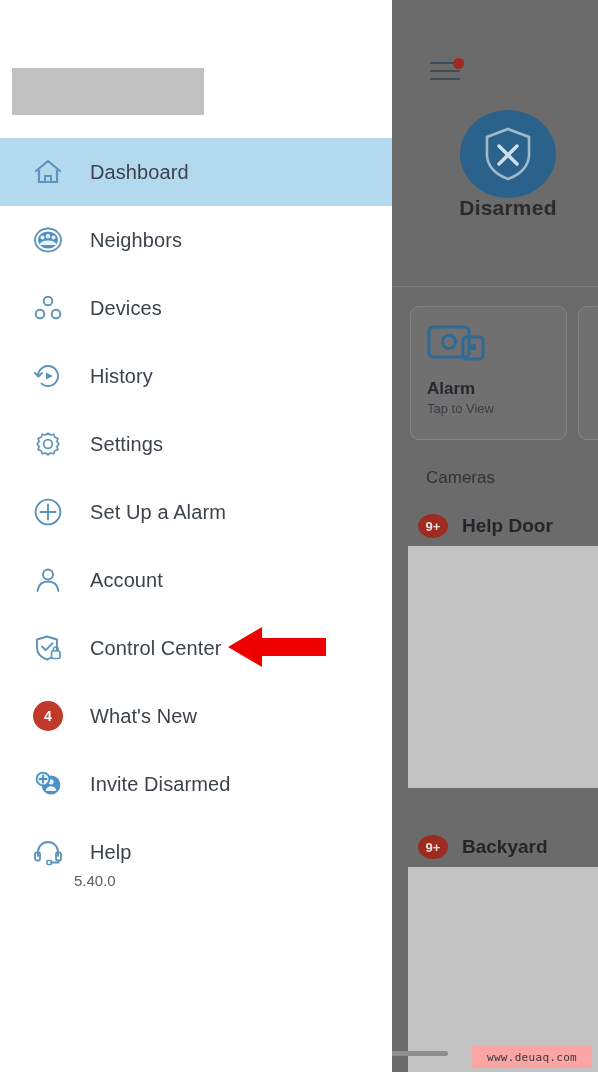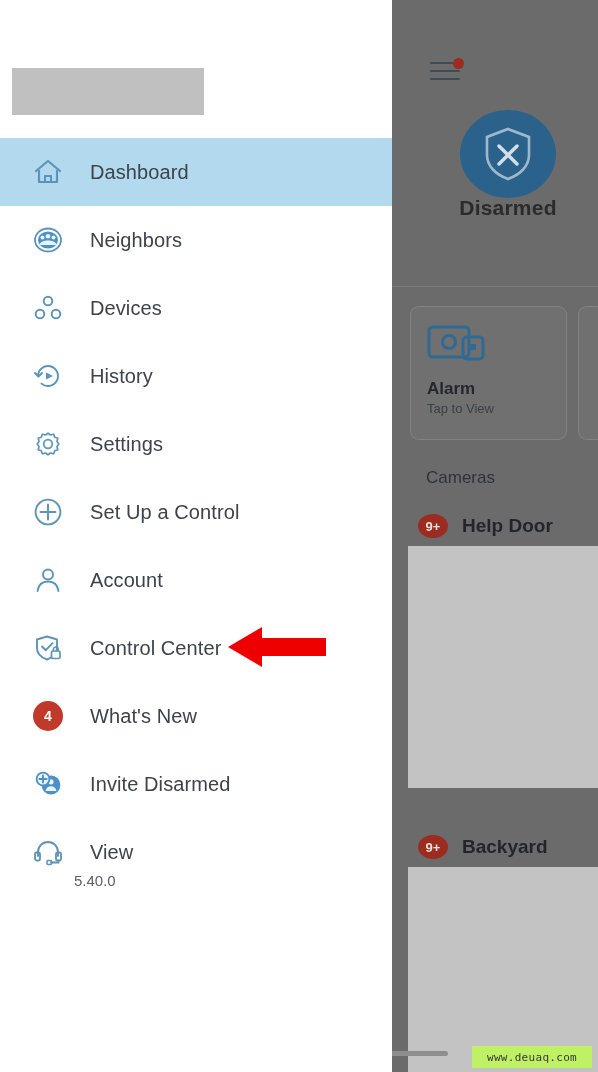--- a/index.html
+++ b/index.html
@@ -153,21 +153,21 @@
     left: 186px; bottom: 16px;
     width: 262px; height: 5px;
     border-radius: 3px;
     background: #8e8e8e;
   }
 
   .watermark {
     position: absolute;
     right: 6px; bottom: 4px;
     width: 120px; height: 22px;
-    background: #bef264;
+    background: #fca5a5;
     color: #3a3a3a;
     font-family: "DejaVu Sans Mono", monospace;
     font-size: 11px;
     display: flex;
     align-items: center;
     justify-content: center;
     letter-spacing: .3px;
   }
 
   
@@ -361,21 +361,21 @@
       </div>
 
       <div class="nav-item">
         <span class="nav-icon">
           <svg width="30" height="30" viewBox="0 0 30 30">
             <circle cx="15" cy="15" r="12.4" fill="none" stroke="#5c93b8" stroke-width="1.9"></circle>
             <line x1="15" y1="7.5" x2="15" y2="22.5" stroke="#5c93b8" stroke-width="1.9" stroke-linecap="round"></line>
             <line x1="7.5" y1="15" x2="22.5" y2="15" stroke="#5c93b8" stroke-width="1.9" stroke-linecap="round"></line>
           </svg>
         </span>
-        <span class="nav-label">Set Up a Control</span>
+        <span class="nav-label">Set Up a Alarm</span>
       </div>
 
       <div class="nav-item">
         <span class="nav-icon">
           <svg width="30" height="30" viewBox="0 0 30 30">
             <circle cx="15" cy="9.5" r="5" fill="none" stroke="#5c93b8" stroke-width="1.9"></circle>
             <path d="M4.5 26 C5.5 19 10 16.5 15 16.5 C20 16.5 24.5 19 25.5 26" fill="none" stroke="#5c93b8" stroke-width="1.9" stroke-linecap="round"></path>
           </svg>
         </span>
         <span class="nav-label">Account</span>
@@ -417,21 +417,21 @@
       <div class="nav-item">
         <span class="nav-icon">
           <svg width="30" height="28" viewBox="0 0 30 28">
             <path d="M5 18 V14 A10 10 0 0 1 25 14 V18" fill="none" stroke="#5c93b8" stroke-width="1.9" stroke-linecap="round"></path>
             <rect x="2" y="14.5" width="5" height="8" rx="1.8" fill="none" stroke="#5c93b8" stroke-width="1.8"></rect>
             <rect x="23" y="14.5" width="5" height="8" rx="1.8" fill="none" stroke="#5c93b8" stroke-width="1.8"></rect>
             <path d="M25.5 22.5 V24.5 H18" fill="none" stroke="#5c93b8" stroke-width="1.8" stroke-linecap="round"></path>
             <rect x="14" y="22.5" width="4.5" height="4" rx="1" fill="none" stroke="#5c93b8" stroke-width="1.6"></rect>
           </svg>
         </span>
-        <span class="nav-label">View</span>
+        <span class="nav-label">Help</span>
       </div>
 
     </div>
 
     <div class="version">5.40.0</div>
   </div>
 
   <svg id="arrow" width="98" height="46" viewBox="0 0 98 46">
     <path d="M0 23 L34 3 L34 14 L98 14 L98 32 L34 32 L34 43 Z" fill="#ee0000"></path>
   </svg>

